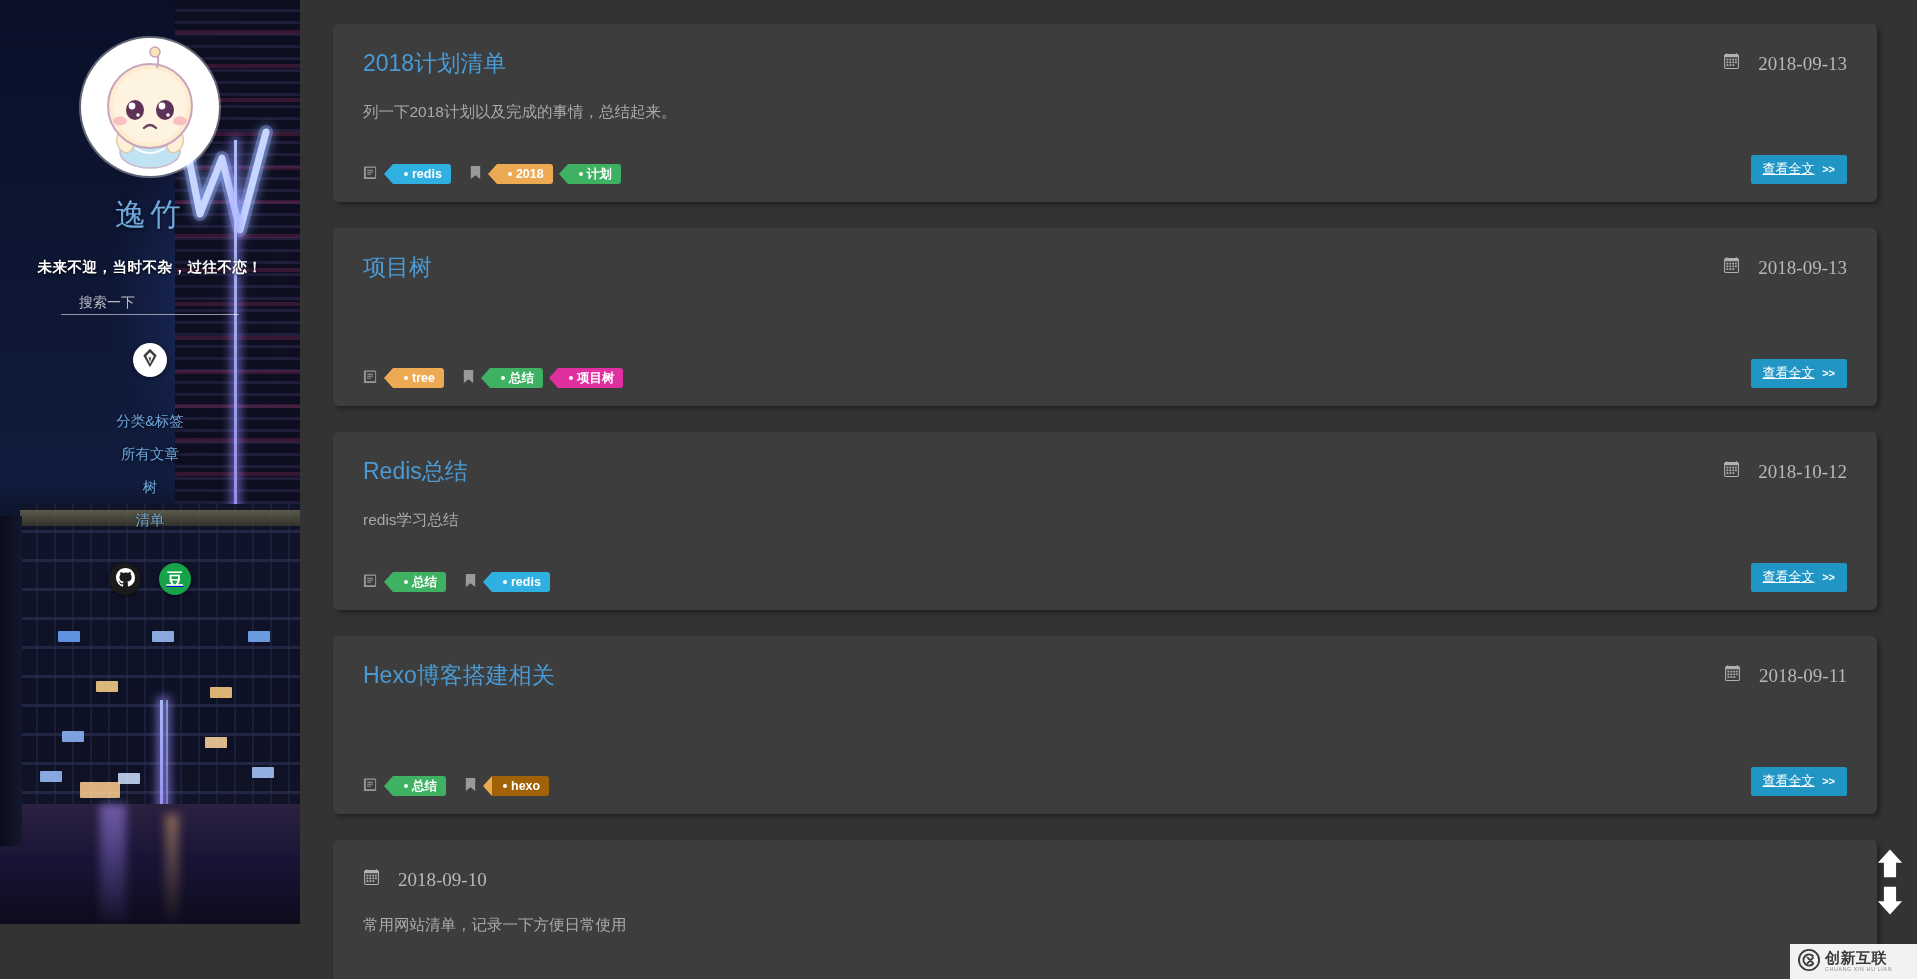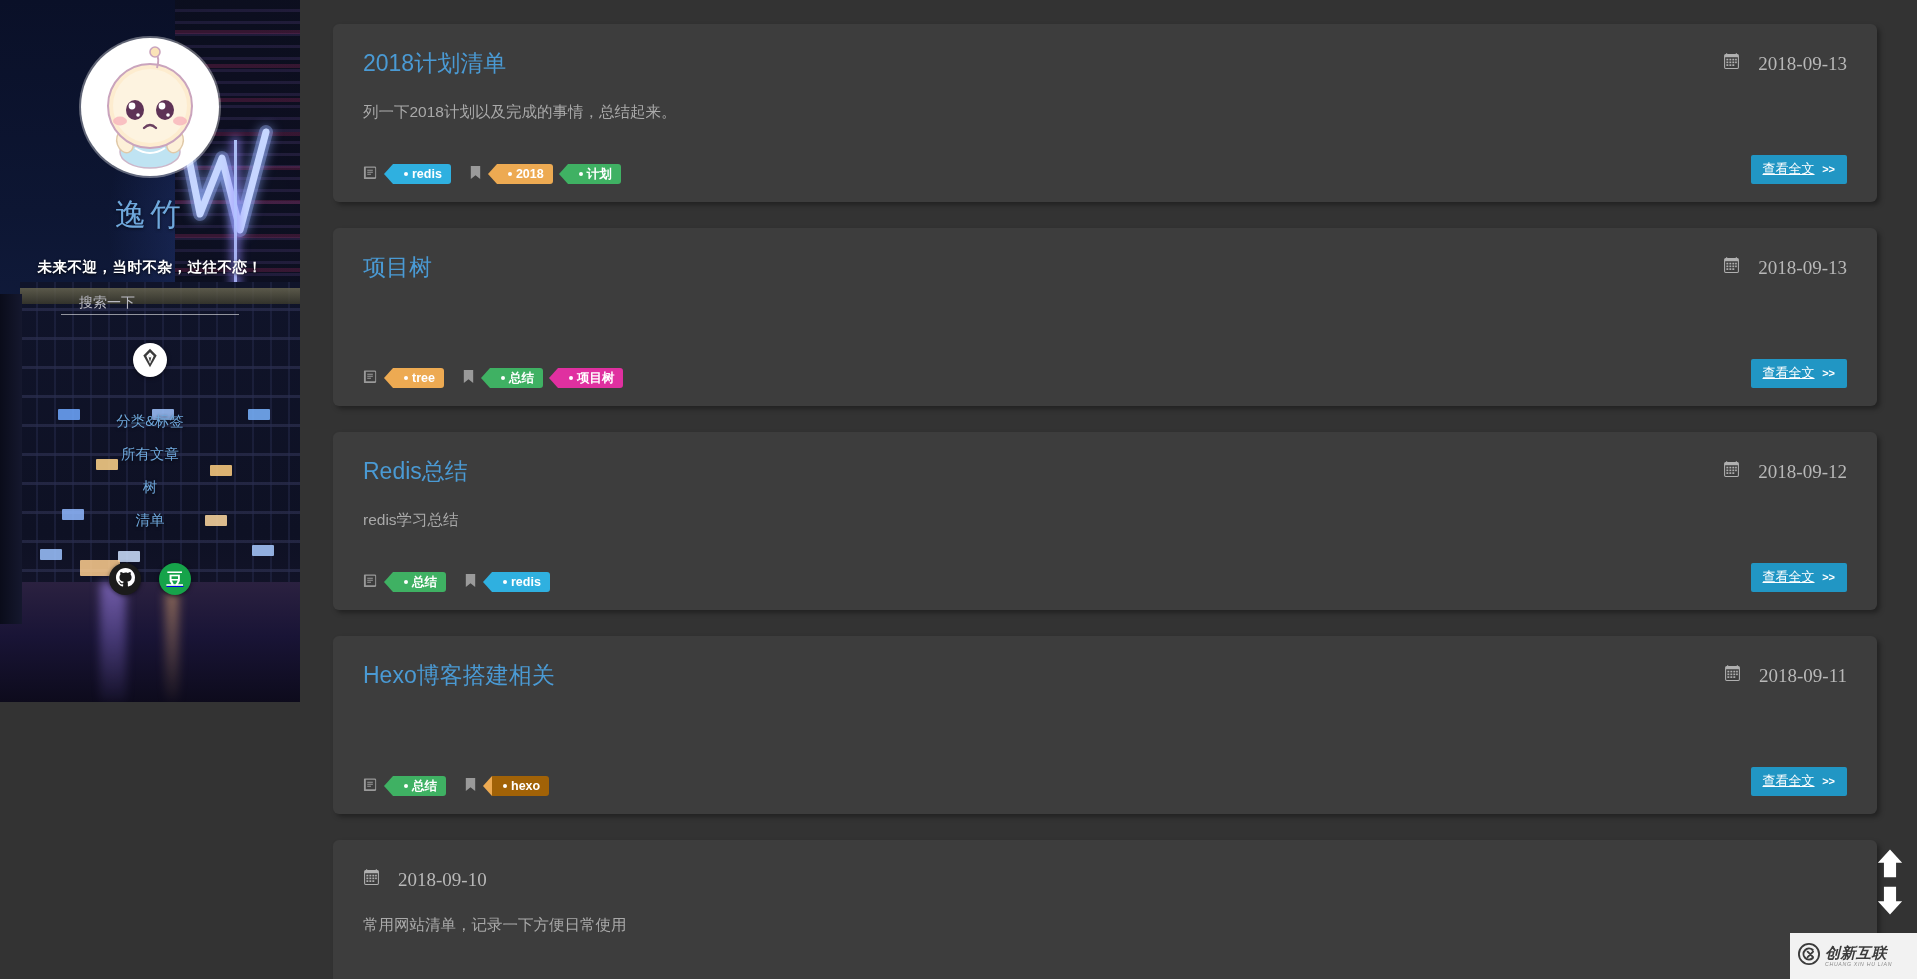--- a/index.html
+++ b/index.html
@@ -17,21 +17,21 @@
     position: relative;
     width: 1917px;
     height: 979px;
     display: flex;
   }
 
   
   .sidebar {
     position: relative;
     width: 300px;
-    height: 702px;
+    height: 924px;
     flex: 0 0 300px;
     overflow: hidden;
     background: #0b1229;
   }
 
   
   .sidebar-bg {
     position: absolute;
     inset: 0;
     background:
@@ -346,28 +346,27 @@
     flex-direction: column;
     gap: 2px;
     z-index: 20;
   }
   .scroll-ctrl div { cursor: pointer; line-height: 0; }
 
   
   .watermark {
     position: absolute;
     right: 0; bottom: 0;
-    width: 127px; height: 46px;
+    width: 127px; height: 35px;
     background: #f2f2f2;
     display: flex;
     align-items: center;
     gap: 5px;
     padding-left: 8px;
     z-index: 30;
-    font-style: italic;
   }
   .wm-text { display: flex; flex-direction: column; line-height: 1; }
   .wm-cn { font-size: 15px; font-weight: bold; color: #3b3b3b; letter-spacing: .5px; }
   .wm-en { font-size: 5.2px; color: #8a8a8a; letter-spacing: .7px; margin-top: 2px; }
 </style>
 </head>
 <body>
 
 <div id="app">
 
@@ -625,21 +624,21 @@
                 <rect x="11.4" y="5.4" width="1.6" height="1.6"></rect>
               <rect x="3.2" y="8" width="1.8" height="1.6"></rect>
                 <rect x="6" y="8" width="1.8" height="1.6"></rect>
               <rect x="8.8" y="8" width="1.8" height="1.6"></rect>
                 <rect x="11.4" y="8" width="1.6" height="1.6"></rect>
               <rect x="3.2" y="10.6" width="1.8" height="1.6"></rect>
                 <rect x="6" y="10.6" width="1.8" height="1.6"></rect>
               <rect x="8.8" y="10.6" width="1.8" height="1.6"></rect>
             </svg>
           </span>
-          <span>2018-09-12</span>
+          <span>2018-10-12</span>
         </div>
       </div>
       <p class="post-excerpt">redis学习总结</p>
       <div class="post-bottom">
         <div class="meta-row">
           <div class="meta-group">
             <span>
               <svg width="15" height="15" viewBox="0 0 16 16" fill="#9a9a9a">
                 <path d="M1.5 1.5h11A1.5 1.5 0 0 1 14 3v10.5a1.5 1.5 0 0 1-1.5 1.5h-11A.5.5 0 0 1 1 14.5v-12a1 1 0 0 1 .5-1zM3 3v10h9.5a.5.5 0 0 0 .5-.5V3.5a.5.5 0 0 0-.5-.5H3zm1.5 2h6v1h-6V5zm0 2.2h6v1h-6v-1zm0 2.2h4v1h-4v-1z"></path>
               </svg>

